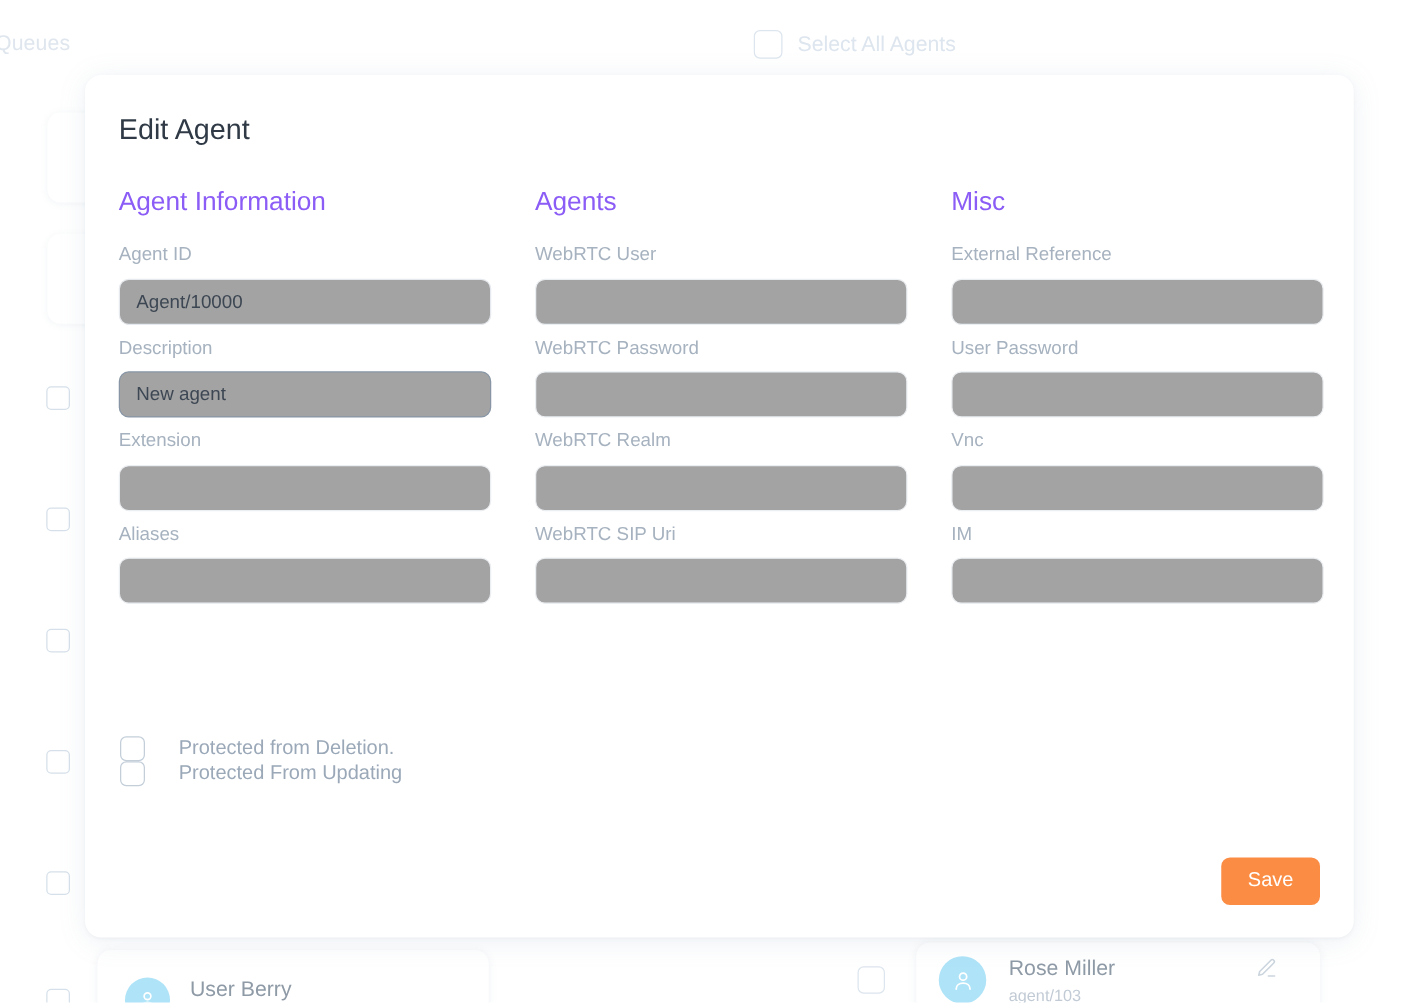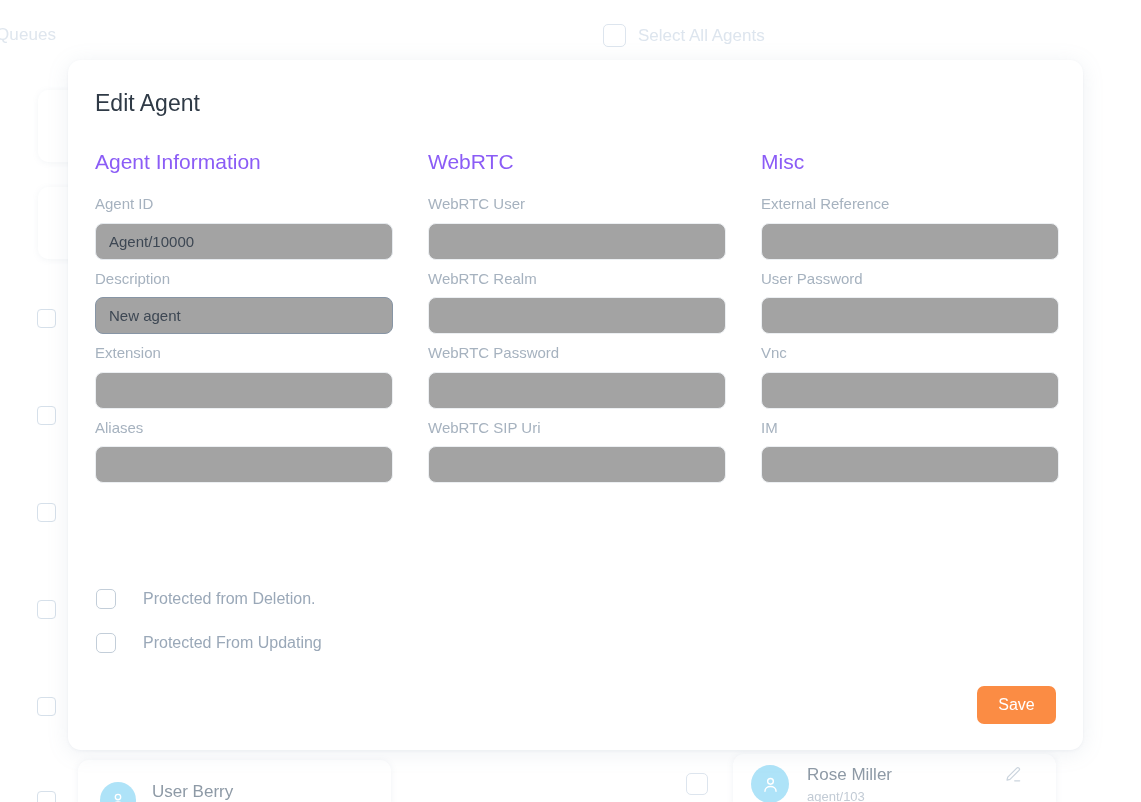--- a/index.html
+++ b/index.html
@@ -294,34 +294,34 @@
         <input class="field-input" type="text" value="" style="">
       </div>
 
       <div class="field">
         <label class="field-label">Aliases</label>
         <input class="field-input" type="text" value="" style="">
       </div>
     </div>
 
     <div class="column">
-      <div class="col-heading">WebRTC</div>
+      <div class="col-heading">Agents</div>
 
       <div class="field">
         <label class="field-label">WebRTC User</label>
         <input class="field-input" type="text" value="" style="">
       </div>
 
       <div class="field">
+        <label class="field-label">WebRTC Password</label>
+        <input class="field-input" type="text" value="" style="">
+      </div>
+
+      <div class="field">
         <label class="field-label">WebRTC Realm</label>
-        <input class="field-input" type="text" value="" style="">
-      </div>
-
-      <div class="field">
-        <label class="field-label">WebRTC Password</label>
         <input class="field-input" type="text" value="" style="">
       </div>
 
       <div class="field">
         <label class="field-label">WebRTC SIP Uri</label>
         <input class="field-input" type="text" value="" style="">
       </div>
     </div>
 
     <div class="column">
@@ -347,19 +347,19 @@
         <input class="field-input" type="text" value="" style="">
       </div>
     </div>
   </div>
 
   <div class="checkbox-row" style="left:28px; top:529px;">
     <div class="cb-box"></div>
     <span class="cb-label">Protected from Deletion.</span>
   </div>
 
-  <div class="checkbox-row" style="left:28px; top:573px;justify-content:center;">
+  <div class="checkbox-row" style="left:28px; top:549px;justify-content:center;">
     <div class="cb-box"></div>
     <span class="cb-label">Protected From Updating</span>
   </div>
 
   <button id="save-button">Save</button>
 </div>
 
 </body></html>

